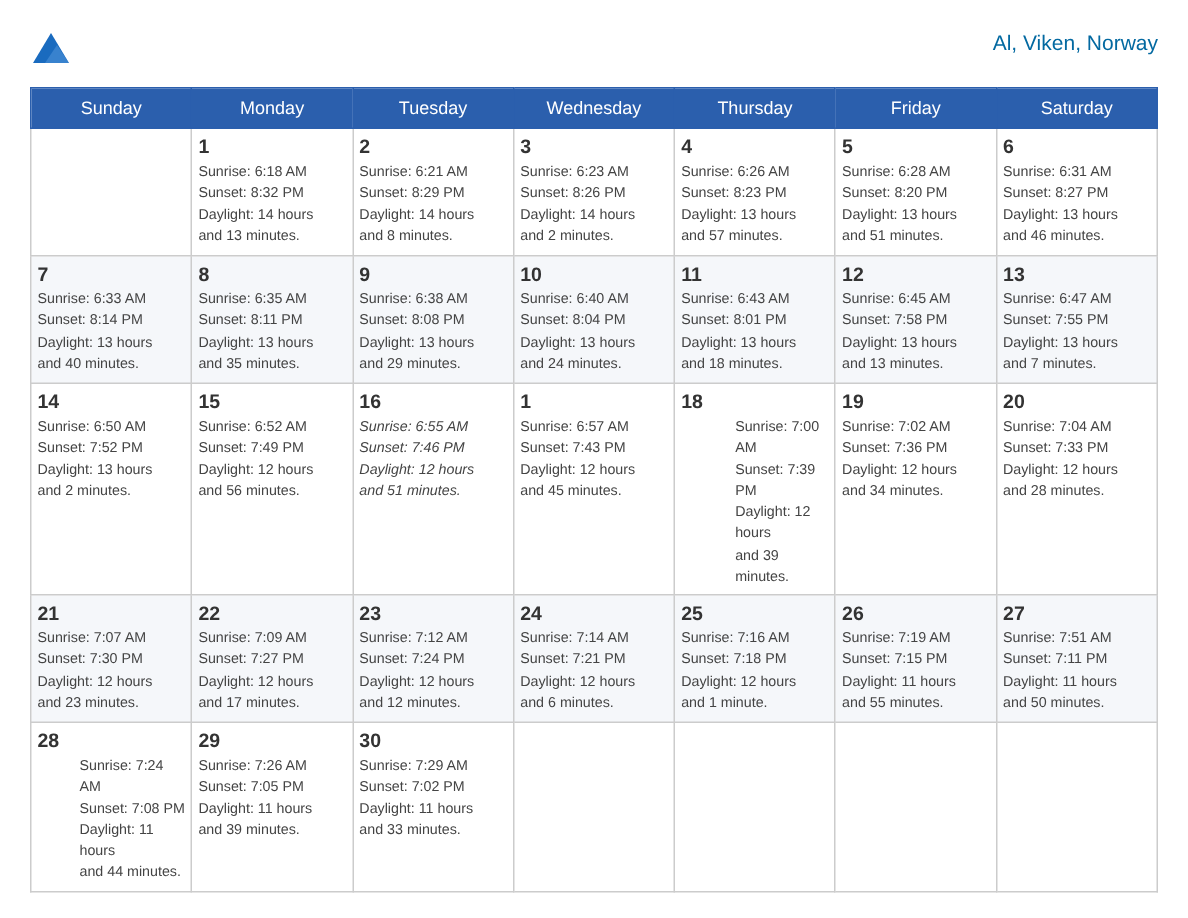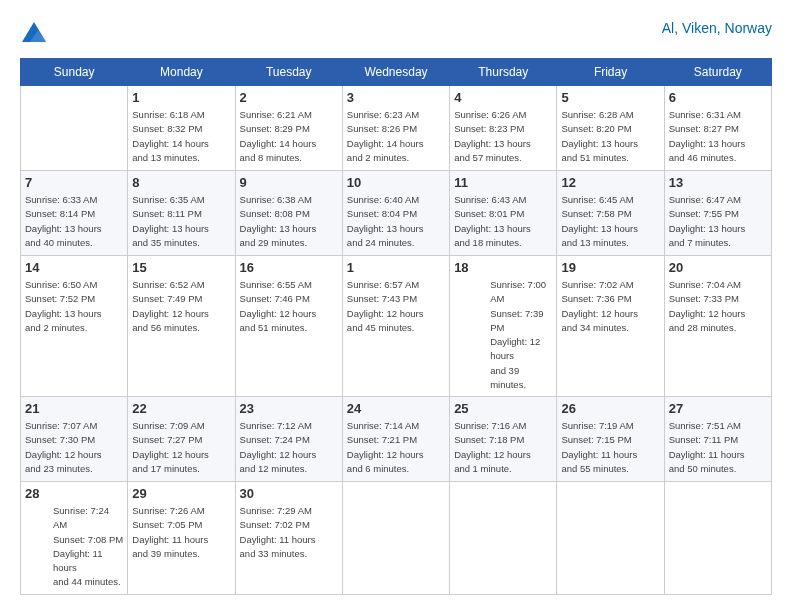--- a/index.html
+++ b/index.html
@@ -230,21 +230,21 @@
         </td>
         <td>
           <span class="day-number">15</span>
           <div class="day-info" style="white-space: pre-line;">Sunrise: 6:52 AM
 Sunset: 7:49 PM
 Daylight: 12 hours
 and 56 minutes.</div>
         </td>
         <td>
           <span class="day-number">16</span>
-          <div class="day-info" style="white-space: pre-line;">Sunrise: 6:55 AM
+          <div class="day-info" style="white-space: pre-line; font-style: italic;">Sunrise: 6:55 AM
 Sunset: 7:46 PM
 Daylight: 12 hours
 and 51 minutes.</div>
         </td>
         <td>
           <span class="day-number">1</span>
           <div class="day-info" style="white-space: pre-line;">Sunrise: 6:57 AM
 Sunset: 7:43 PM
 Daylight: 12 hours
 and 45 minutes.</div>

